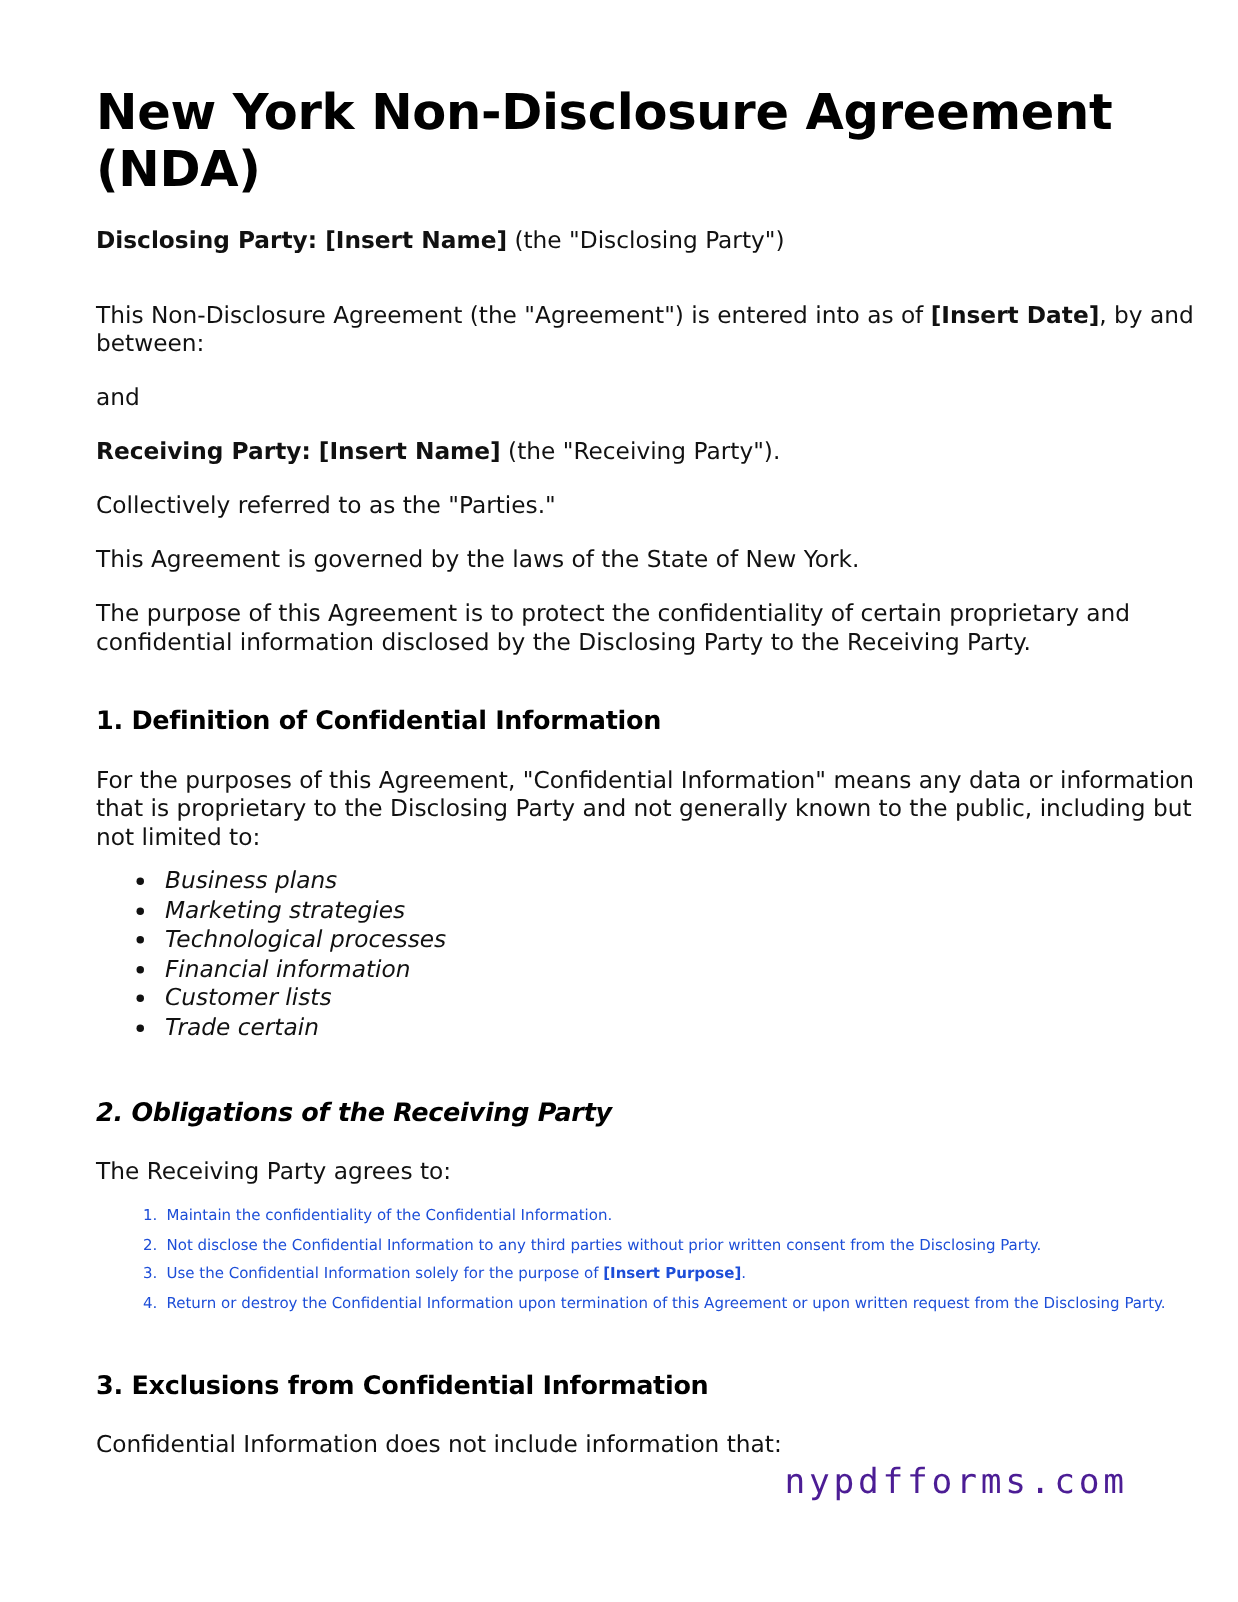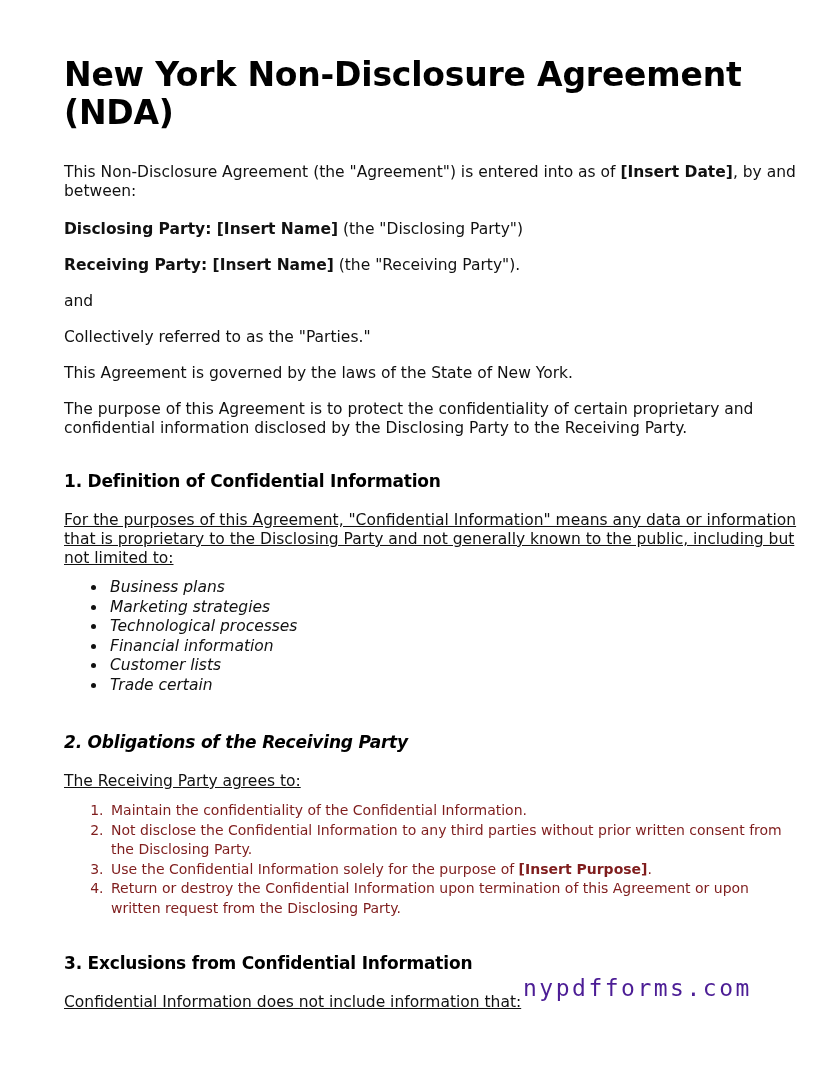--- a/index.html
+++ b/index.html
@@ -48,21 +48,21 @@
   
   .para {
     font-size: 15.5px;
     line-height: 19px;
     margin: 0;
     color: #111;
   }
   .para.first-para { margin-top: 31px; }
   .para.gap-lg { margin-top: 19px; }
   .para.gap-md { margin-top: 17px; }
-  .para.gap-sm { margin-top: 16px; text-decoration: underline; }
+  .para.gap-sm { margin-top: 16px; }
 
   .b { font-weight: bold; }
 
   
   .section-heading {
     font-size: 17px;
     font-weight: bold;
     line-height: 28px;
     letter-spacing: -0.2px;
     margin: 0;
@@ -86,25 +86,25 @@
     color: #111;
     font-style: italic;
   }
 
   ol.numbers {
     margin: 10px 0 0 0;
     padding-left: 44px;
     list-style-type: decimal;
   }
   ol.numbers li {
-    font-size: 14px;
+    font-size: 10px;
     line-height: 19.5px;
     margin: 0;
     padding-left: 3px;
-    color: #7f1d1d;
+    color: #1d4ed8;
   }
 
   
   .watermark {
     position: absolute;
     left: 503px;
     top: 971px;
     font-family: "DejaVu Sans Mono", "Liberation Mono", monospace;
     font-size: 23px;
     line-height: 34px;
@@ -116,33 +116,33 @@
 </style>
 </head>
 <body>
 
 <div class="page">
 
   <div class="content">
 
     <h1 class="doc-title">New York Non-Disclosure Agreement (NDA)</h1>
 
+    <p class="para gap-lg">
+      <span class="b">Disclosing Party: [Insert Name]</span><span> (the "Disclosing Party")</span>
+    </p>
+
     <p class="para first-para">
       <span>This Non-Disclosure Agreement (the "Agreement") is entered into as of </span><span class="b">[Insert Date]</span><span>, by and between:</span>
     </p>
 
-    <p class="para gap-lg">
-      <span class="b">Disclosing Party: [Insert Name]</span><span> (the "Disclosing Party")</span>
-    </p>
+    <p class="para gap-md">and</p>
 
     <p class="para gap-md">
       <span class="b">Receiving Party: [Insert Name]</span><span> (the "Receiving Party").</span>
     </p>
-
-    <p class="para gap-md">and</p>
 
     <p class="para gap-md">Collectively referred to as the "Parties."</p>
 
     <p class="para gap-md">This Agreement is governed by the laws of the State of New York.</p>
 
     <p class="para gap-md">The purpose of this Agreement is to protect the confidentiality of certain proprietary and confidential information disclosed by the Disclosing Party to the Receiving Party.</p>
 
     <h2 class="section-heading sh-1">1. Definition of Confidential Information</h2>
     <p class="para gap-sm">For the purposes of this Agreement, "Confidential Information" means any data or information that is proprietary to the Disclosing Party and not generally known to the public, including but not limited to:</p>
     <ul class="bullets">

